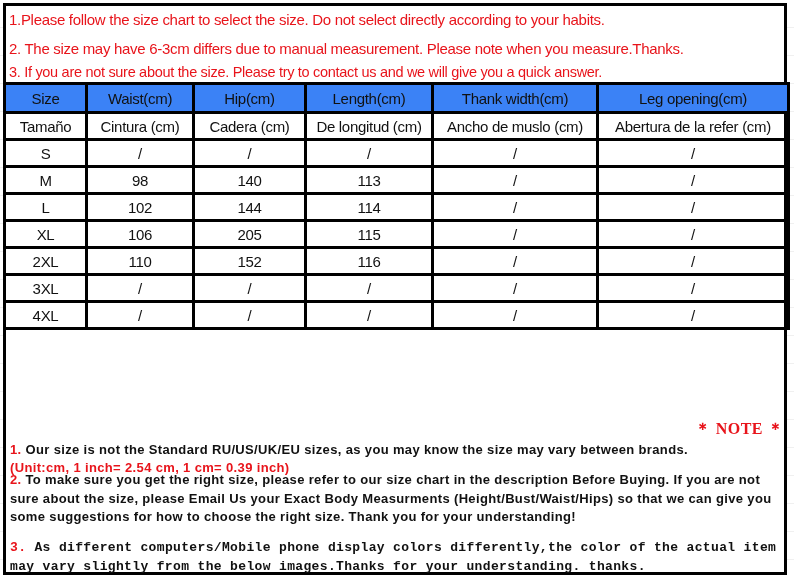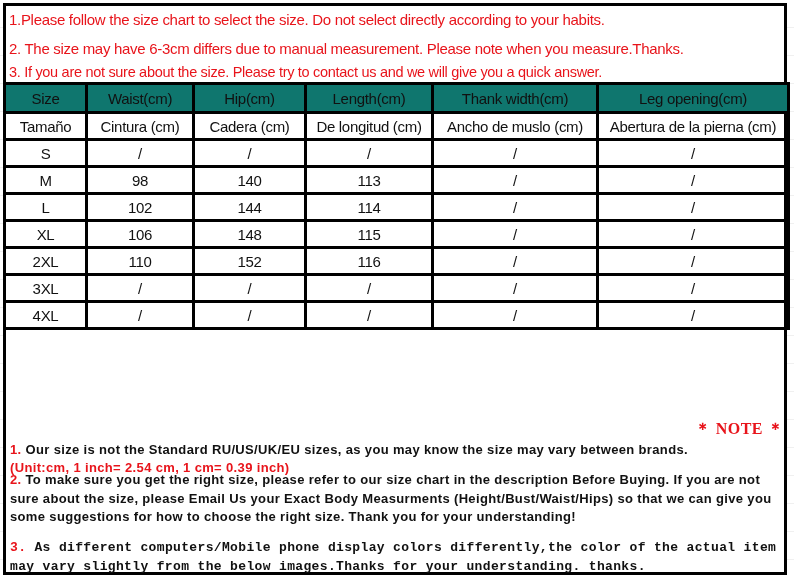--- a/index.html
+++ b/index.html
@@ -5,21 +5,21 @@
   html, body { margin:0; padding:0; background:#ffffff; }
   body { width:794px; height:579px; position:relative; overflow:hidden; font-family:"Liberation Sans", sans-serif; }
   .gridbg { position:absolute; inset:0; background:
       repeating-linear-gradient(to bottom, transparent 0, transparent 27px, #e6e6e6 27px, #e6e6e6 28px); opacity:0.6; }
   .sheet { position:absolute; left:3px; top:3px; width:784px; height:572px; border:3px solid #000; box-sizing:border-box; background:#fff; }
   .topnotes { position:absolute; left:5px; top:5px; width:778px; }
   .tn { color:#e8141b; font-size:15px; line-height:15px; white-space:nowrap; letter-spacing:-0.3px; position:absolute; left:4px; }
   .tn1 { top:7px; } .tn2 { top:36px; } .tn3 { top:60px; font-size:14.5px; }
   table.chart { position:absolute; left:3px; top:82px; border-collapse:collapse; width:784px; table-layout:fixed; }
   table.chart td { border:3px solid #000; text-align:center; font-size:15px; color:#111; height:24px; padding:0; white-space:nowrap; overflow:hidden; letter-spacing:-0.3px; }
-  table.chart tr.hdr td { background:#0f766e; height:26px; }
+  table.chart tr.hdr td { background:#3b82f6; height:26px; }
   .notebox { position:absolute; left:3px; top:411px; width:784px; height:164px; border:3px solid #000; border-top:none; box-sizing:border-box; }
   .notetitle { position:absolute; top:8px; left:0; width:100%; text-align:right; color:#e8141b; font-family:"Liberation Serif", serif; font-size:16px; font-weight:bold; letter-spacing:0.5px; }
   .np { position:absolute; left:4px; font-weight:bold; font-size:13px; line-height:18.5px; color:#111; letter-spacing:0.35px; width:775px; }
   .np .num { color:#e8141b; }
   .np1 { top:30px; } .np1b { top:48px; color:#e8141b; }
   .np2 { top:60px; } .np3 { top:128px;font-family:Liberation Mono, monospace; }
 </style>
 </head>
 <body>
 
@@ -49,21 +49,21 @@
     <td>Length(cm)</td>
     <td>Thank width(cm)</td>
     <td>Leg opening(cm)</td>
   </tr>
   <tr>
     <td>Tamaño</td>
     <td>Cintura (cm)</td>
     <td>Cadera (cm)</td>
     <td>De longitud (cm)</td>
     <td>Ancho de muslo (cm)</td>
-    <td>Abertura de la pierna (cm)</td>
+    <td>Abertura de la refer (cm)</td>
   </tr>
   <tr>
     <td>S</td>
     <td>/</td>
     <td>/</td>
     <td>/</td>
     <td>/</td>
     <td>/</td>
   </tr>
   <tr>
@@ -78,21 +78,21 @@
     <td>L</td>
     <td>102</td>
     <td>144</td>
     <td>114</td>
     <td>/</td>
     <td>/</td>
   </tr>
   <tr>
     <td>XL</td>
     <td>106</td>
-    <td>148</td>
+    <td>205</td>
     <td>115</td>
     <td>/</td>
     <td>/</td>
   </tr>
   <tr>
     <td>2XL</td>
     <td>110</td>
     <td>152</td>
     <td>116</td>
     <td>/</td>

